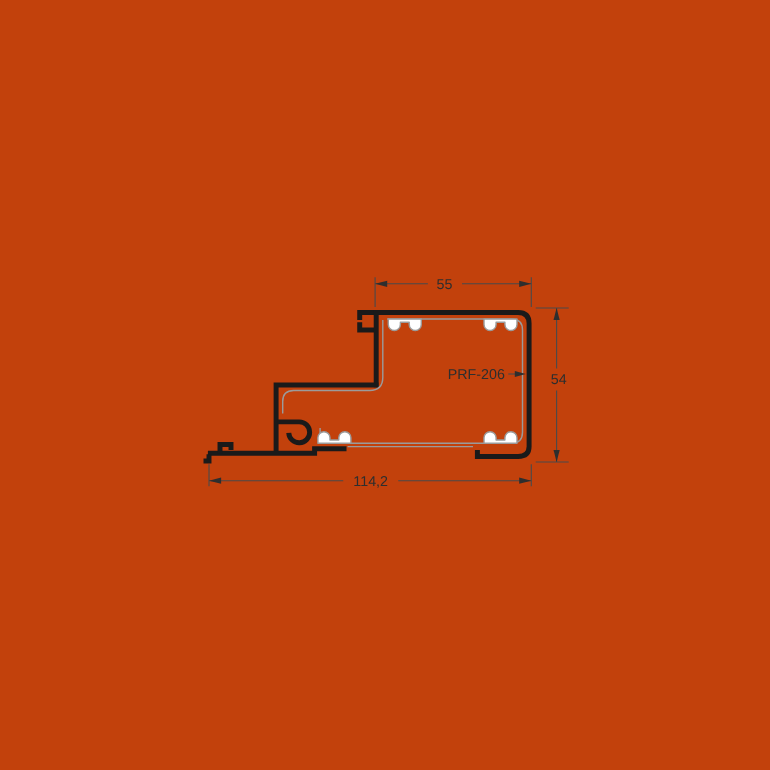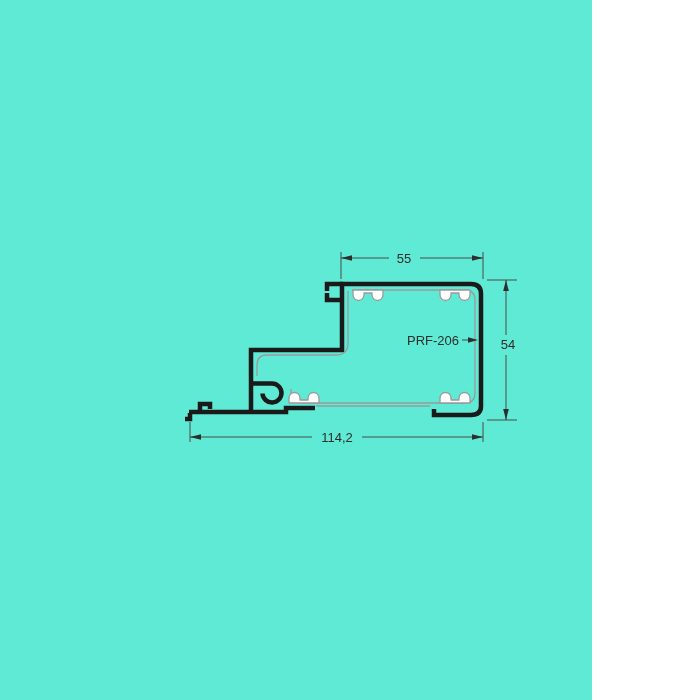--- a/index.html
+++ b/index.html
@@ -6,23 +6,23 @@
     margin: 0;
     padding: 0;
     background: #ffffff;
     width: 700px;
     height: 700px;
     overflow: hidden;
     font-family: "Liberation Sans", sans-serif;
   }
   .canvas {
     position: relative;
-    width: 592px;
+    width: 700px;
     height: 700px;
-    background: #5eead4;
+    background: #c2410c;
   }
   svg text {
     font-family: "Liberation Sans", "DejaVu Sans", sans-serif;
     font-size: 13px;
     fill: #2e2e2e;
   }
   svg .dim-text { font-size: 13px; }
   svg .label-text { font-size: 13px; }
 </style>
 </head>

